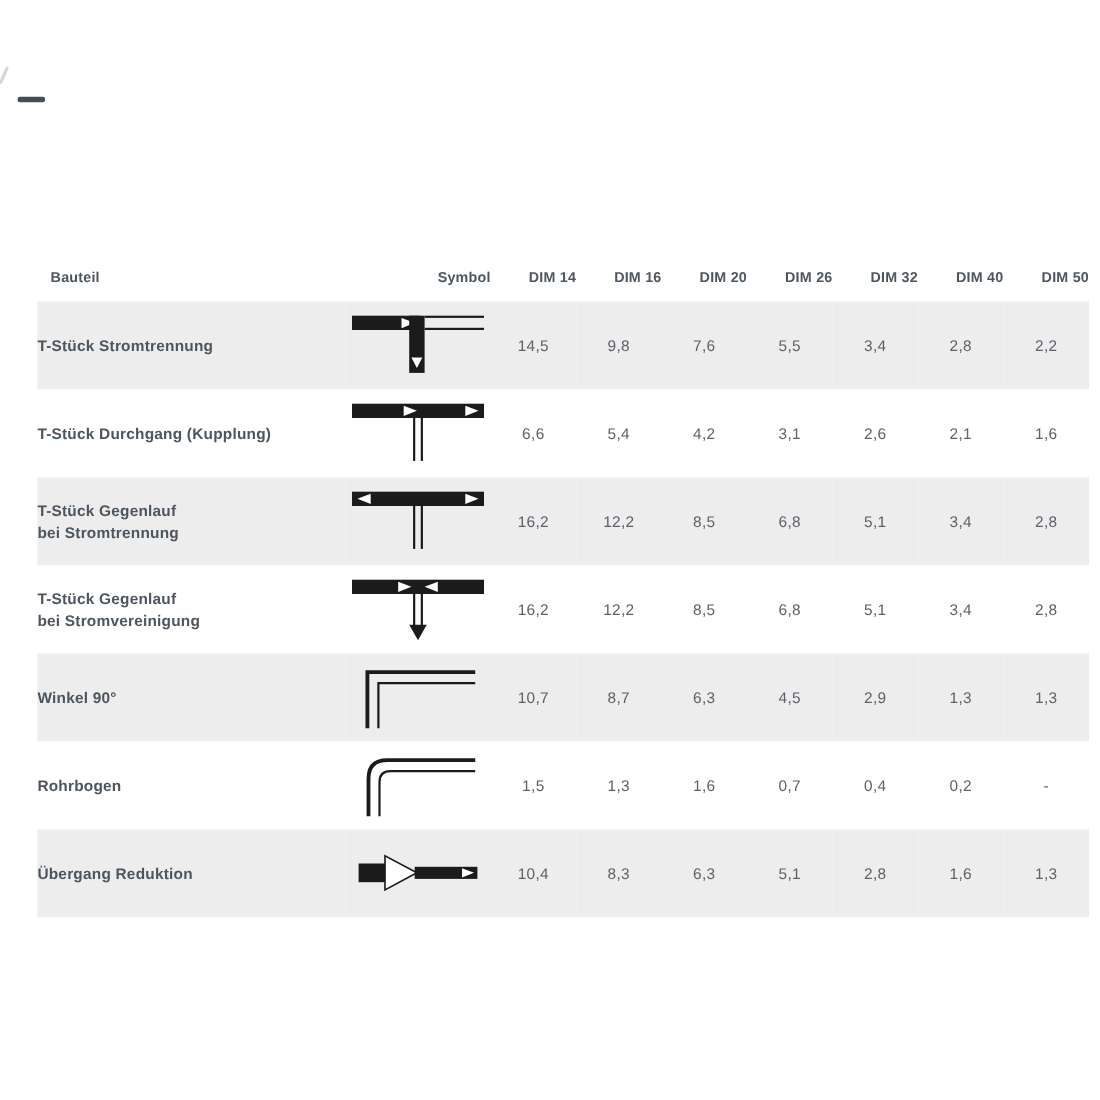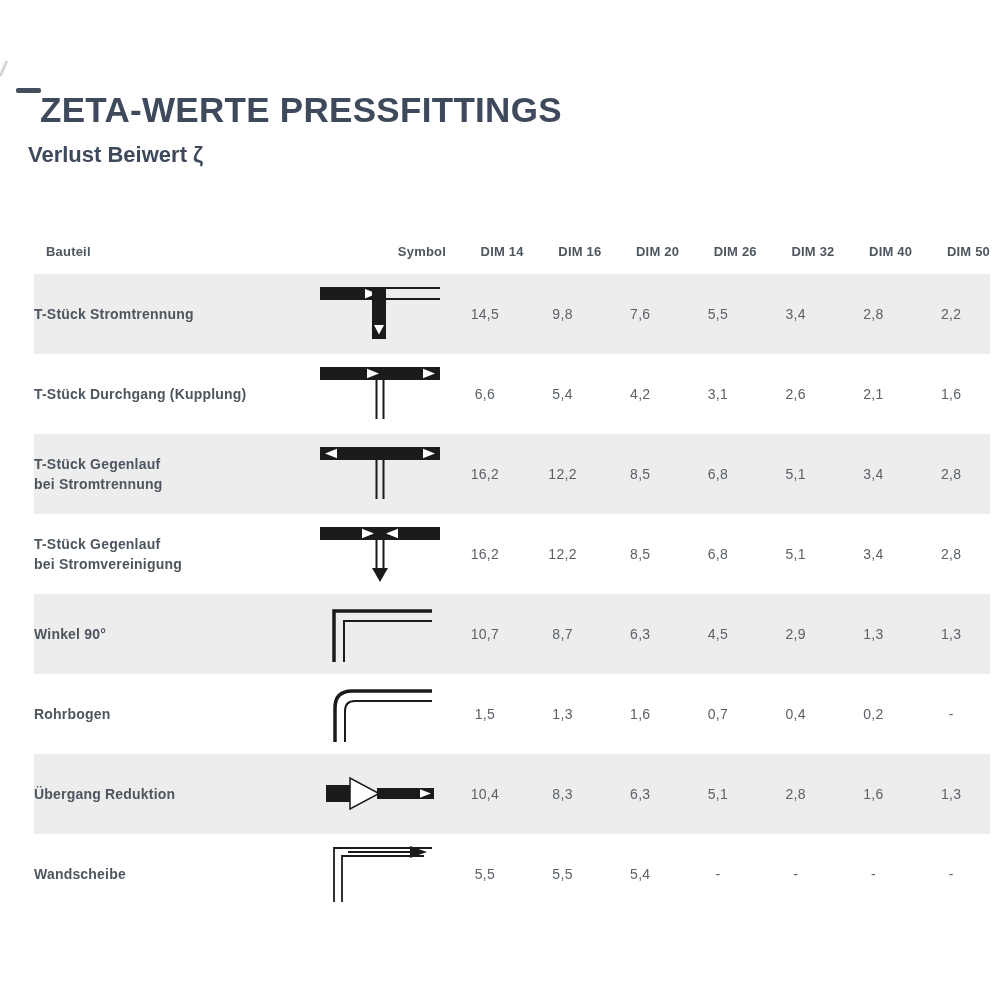--- a/index.html
+++ b/index.html
@@ -56,22 +56,20 @@
     letter-spacing:0.3px;
   }
 </style>
 </head>
 <body>
 
 <div class="page" style="--heading: #3e4a5c; --text: #4d565f; --value: #5b6167; --row-stripe: #ededee;">
   <div class="artifact-1"></div>
   <div class="artifact-2"></div>
 
-  <h1 class="title">ZETA-WERTE PRESSFITTINGS</h1>
-  <h2 class="subtitle">Verlust Beiwert ζ</h2>
 
   <table class="zeta">
     <colgroup>
         <col class="c-label">
         <col class="c-symbol">
         <col>
         <col>
         <col>
         <col>
         <col>
@@ -215,33 +213,15 @@
       <polygon points="100,27.3 100,35.7 111,31.5" fill="#fff"></polygon>
     </svg></span></td>
           <td class="cell-value">10,4</td>
           <td class="cell-value">8,3</td>
           <td class="cell-value">6,3</td>
           <td class="cell-value">5,1</td>
           <td class="cell-value">2,8</td>
           <td class="cell-value">1,6</td>
           <td class="cell-value">1,3</td>
         </tr>
-        <tr>
-          <td class="cell-label">
-            <div>Wandscheibe</div>
-          </td>
-          <td class="cell-symbol"><span><svg viewBox="0 0 120 64" width="120" height="64">
-      <path d="M14,60 L14,6 L112,6" fill="none" stroke="#1b1b1b" stroke-width="1.8"></path>
-      <path d="M22,60 L22,14 L104,14" fill="none" stroke="#1b1b1b" stroke-width="1.8"></path>
-      <line x1="28" y1="10" x2="92" y2="10" stroke="#1b1b1b" stroke-width="2"></line>
-      <polygon points="90,4 90,16 107,10" fill="#1b1b1b"></polygon>
-    </svg></span></td>
-          <td class="cell-value">5,5</td>
-          <td class="cell-value">5,5</td>
-          <td class="cell-value">5,4</td>
-          <td class="cell-value">-</td>
-          <td class="cell-value">-</td>
-          <td class="cell-value">-</td>
-          <td class="cell-value">-</td>
-        </tr>
       </tbody>
   </table>
 </div>
 
 </body></html>

